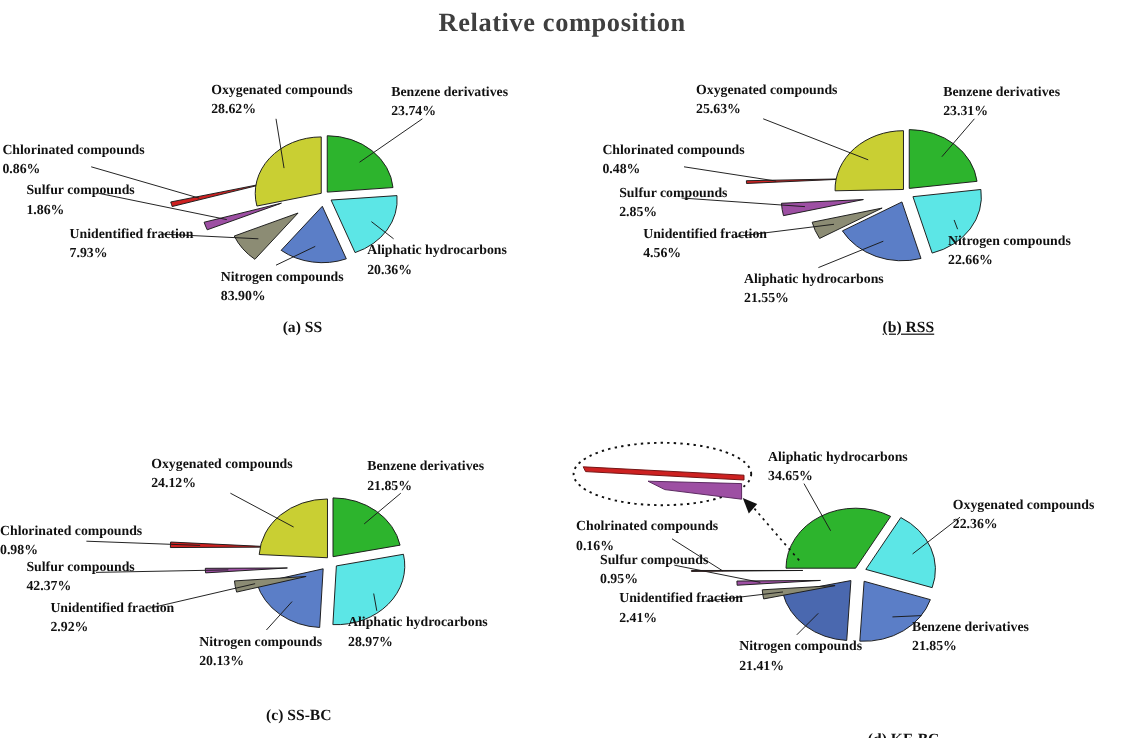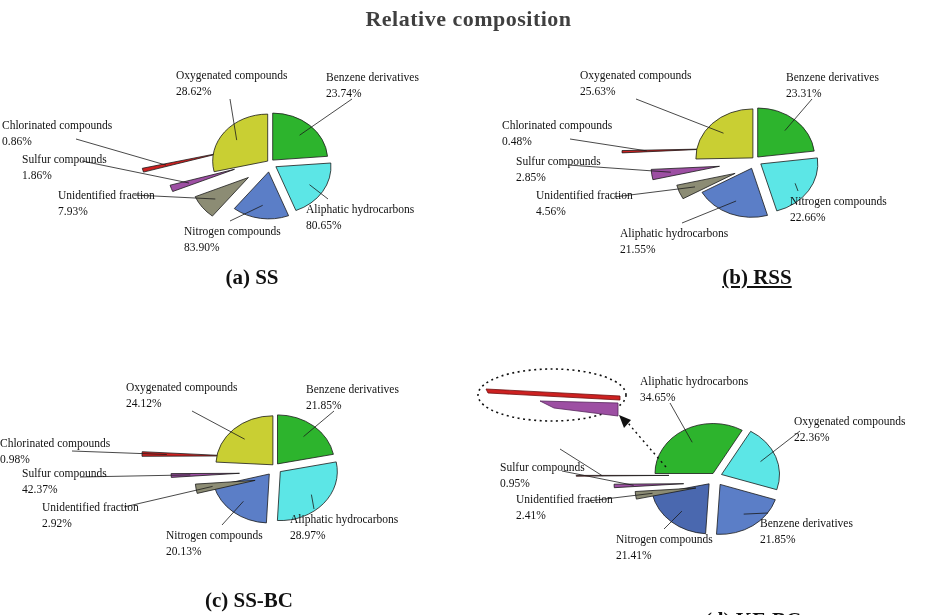--- a/index.html
+++ b/index.html
@@ -7,25 +7,25 @@
     position:relative;width:937px;height:615px;background:#ffffff;
     font-family:"Liberation Serif","DejaVu Serif",serif;overflow:hidden;
   }
   .title{
     position:absolute;top:6px;left:0;width:100%;text-align:center;
     font-size:22px;font-weight:bold;color:#3f3f3f;margin:0;letter-spacing:.5px;
   }
   .panel{position:absolute;}
   .panel svg{position:absolute;left:0;top:0;}
   .slabel{
-    position:absolute;font-size:11.5px;font-weight:normal;color:#111111;
+    position:absolute;font-size:11.5px;font-weight:bold;color:#111111;
     line-height:1.4;white-space:nowrap;
   }
   .caption{
-    position:absolute;transform:translateX(-50%);font-size:21px;font-weight:bold;
+    position:absolute;transform:translateX(-50%);font-size:13px;font-weight:bold;
     color:#111111;white-space:nowrap;
   }
 </style>
 </head>
 <body>
 
 <div class="figure">
   <h1 class="title">Relative composition</h1>
   <div id="panels">
       <div class="panel" style="left: 0px; top: 55px; width: 460px; height: 250px;">
@@ -44,21 +44,21 @@
           <line x1="76" y1="84" x2="166.0" y2="110.1" stroke="#1a1a1a" stroke-width="0.8"></line>
           <path d="M 267.7 106.1 L 214.1 116.7 A 55.0 47.0 0 0 1 267.7 59.1 Z" fill="#c9cf33" stroke="#1a1a1a" stroke-width="0.8"></path>
           <line x1="230" y1="44" x2="236.7" y2="85.1" stroke="#1a1a1a" stroke-width="0.8"></line>
         </svg>
         <div class="slabel" style="left: 326px; top: 14px;">
           <div>Benzene derivatives</div>
           <div>23.74%</div>
         </div>
         <div class="slabel" style="left: 306px; top: 146px;">
           <div>Aliphatic hydrocarbons</div>
-          <div>80.65%</div>
+          <div>20.36%</div>
         </div>
         <div class="slabel" style="left: 184px; top: 168px;">
           <div>Nitrogen compounds</div>
           <div>83.90%</div>
         </div>
         <div class="slabel" style="left: 58px; top: 132px;">
           <div>Unidentified fraction</div>
           <div>7.93%</div>
         </div>
         <div class="slabel" style="left: 22px; top: 96px;">
@@ -208,16 +208,20 @@
           <div>21.41%</div>
         </div>
         <div class="slabel" style="left: 46px; top: 136px;">
           <div>Unidentified fraction</div>
           <div>2.41%</div>
         </div>
         <div class="slabel" style="left: 30px; top: 104px;">
           <div>Sulfur compounds</div>
           <div>0.95%</div>
         </div>
+        <div class="slabel" style="left: 10px; top: 76px;">
+          <div>Cholrinated compounds</div>
+          <div>0.16%</div>
+        </div>
         <div class="caption" style="left: 283px; top: 233px; margin-top: 20px;">(d) KF-BC</div>
       </div>
     </div>
 </div>
 
 </body></html>

